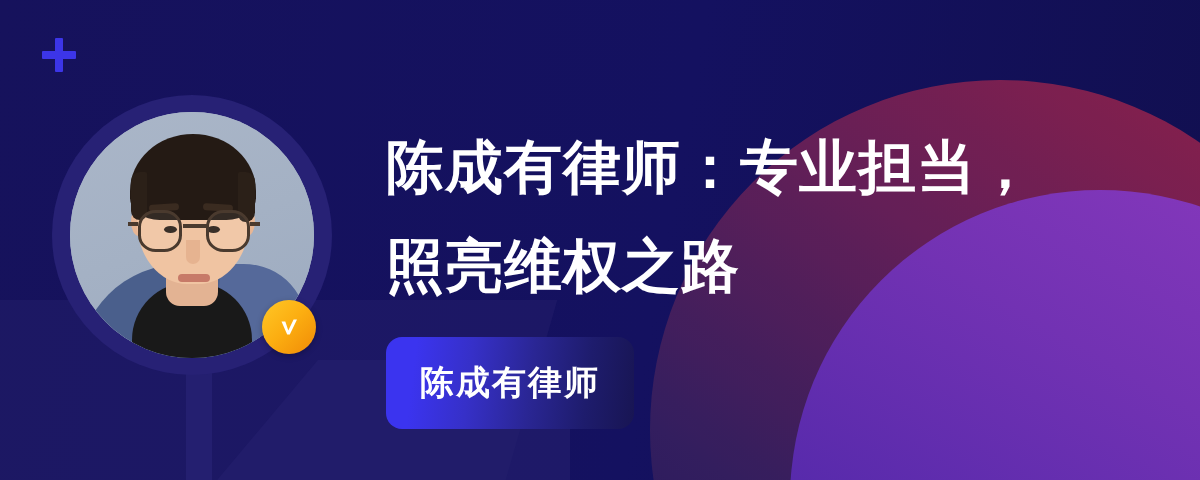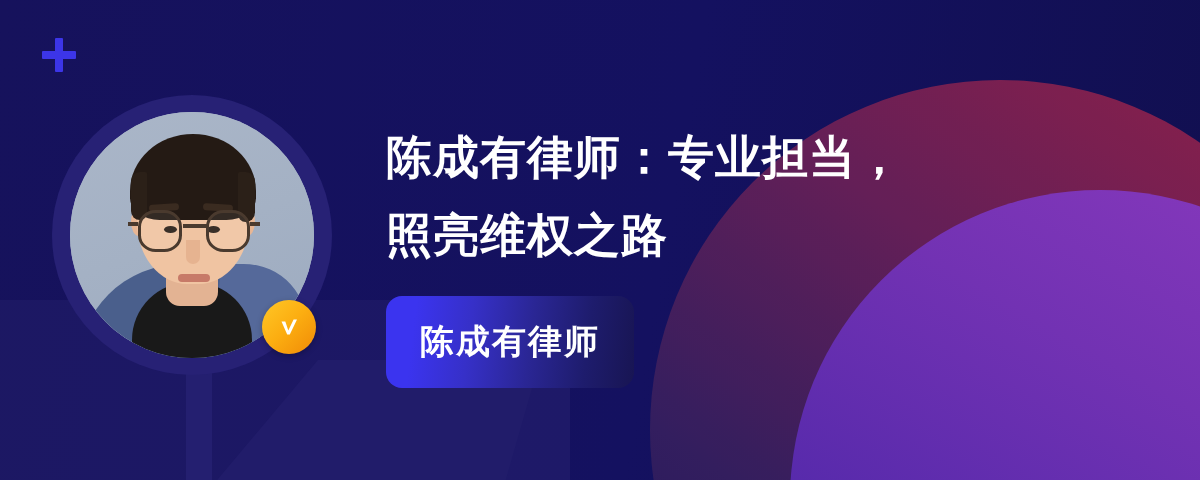--- a/index.html
+++ b/index.html
@@ -275,21 +275,21 @@
   
   .content {
     position: absolute;
     left: 386px;
     top: 118px;
     width: 700px;
   }
   .headline {
     margin: 0;
     color: #ffffff;
-    font-size: 46px;
+    font-size: 58px;
     font-weight: bold;
     line-height: 1.7;
     letter-spacing: 1px;
     white-space: pre-line;
   }
   .cta-button {
     display: inline-flex;
     align-items: center;
     margin-top: 22px;
     padding: 0 34px;

